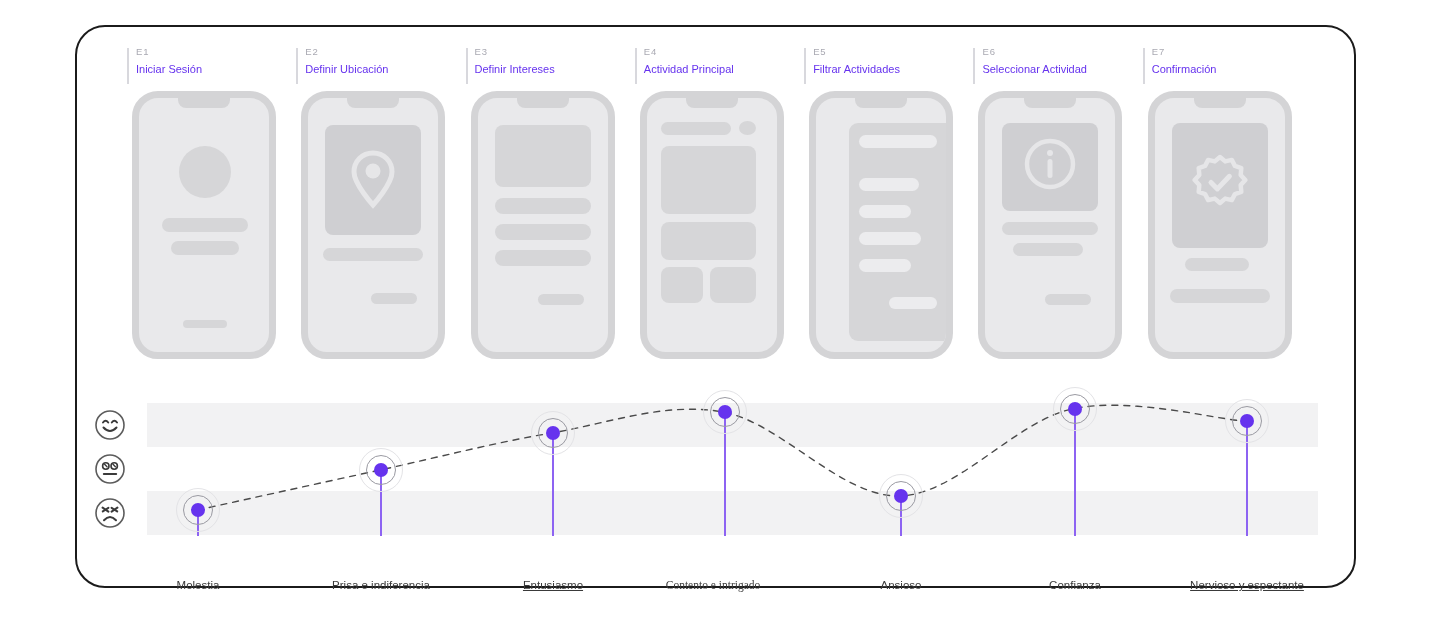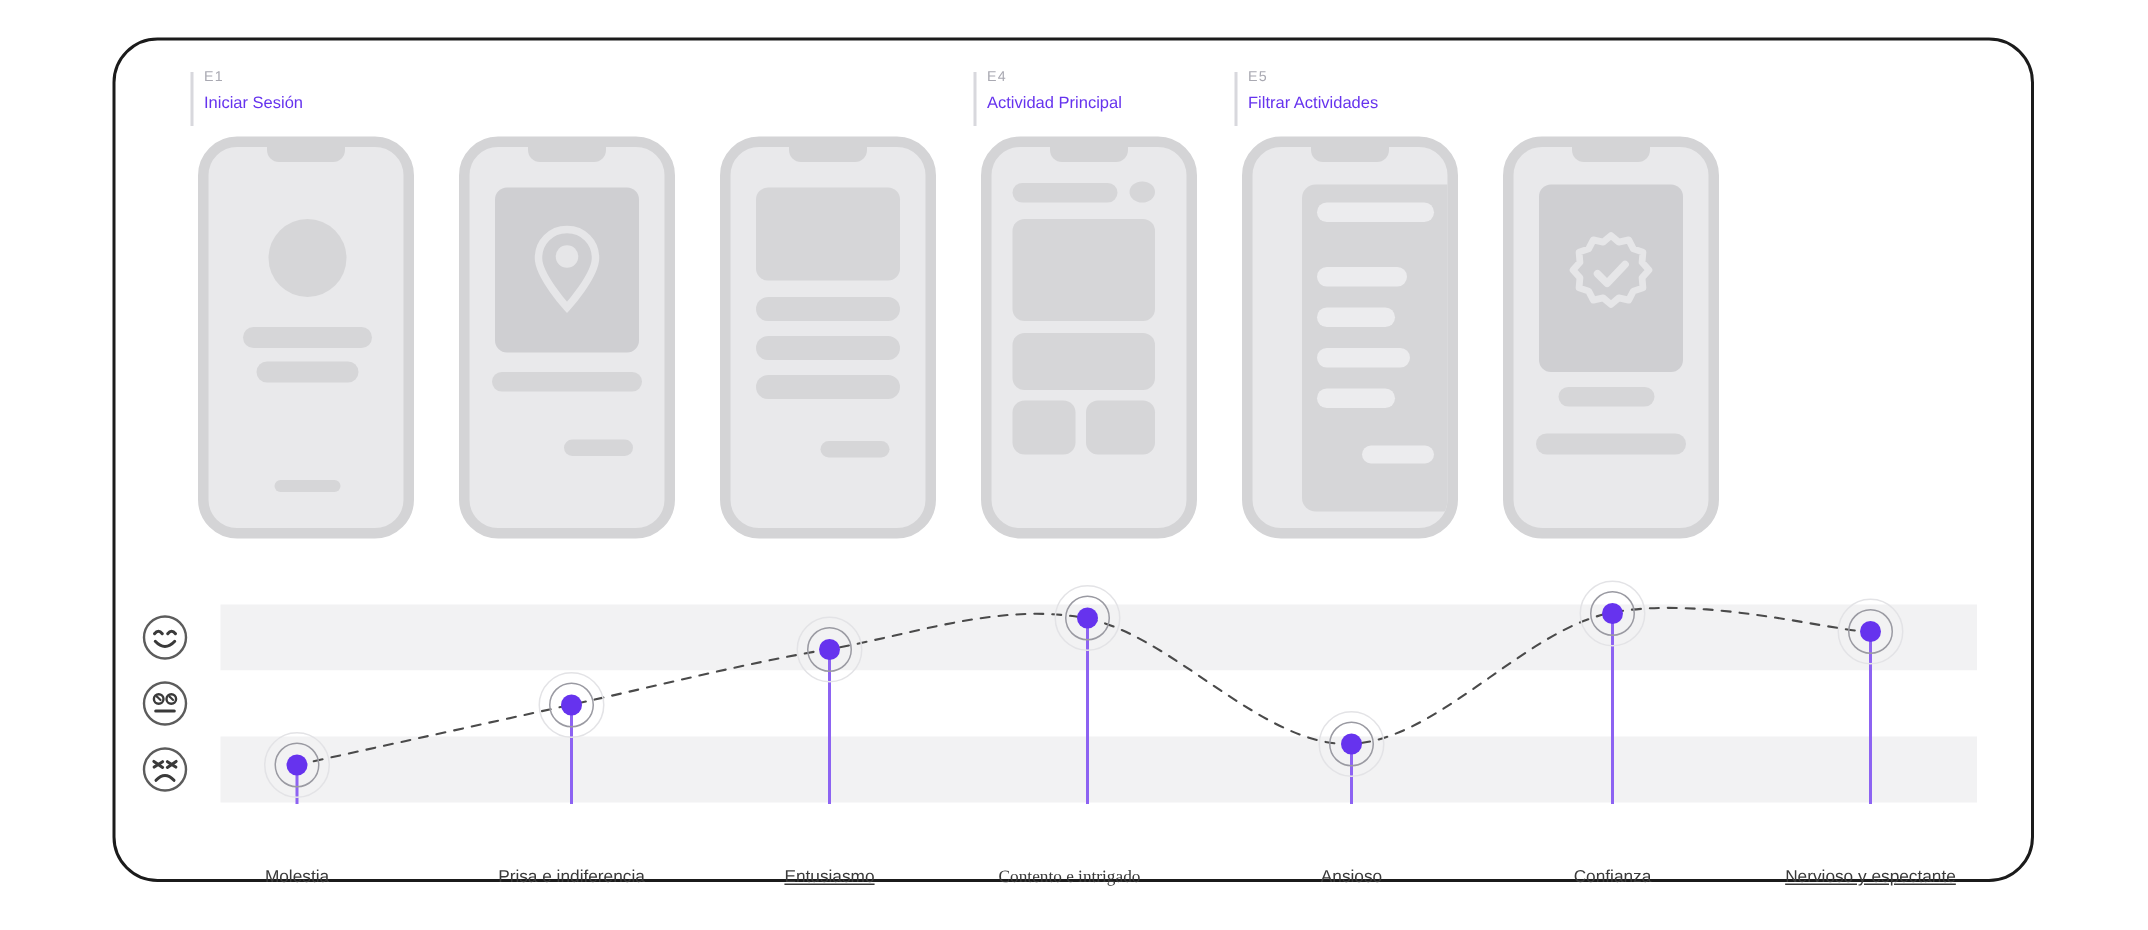--- a/index.html
+++ b/index.html
@@ -178,35 +178,43 @@
         <div class="ph-screen">
           <div class="blk circ" style="left:40px;top:48px;width:52px;height:52px;"></div>
           <div class="blk rpill" style="left:23px;top:120px;width:86px;height:14px;"></div>
           <div class="blk rpill" style="left:32px;top:143px;width:68px;height:14px;"></div>
           <div class="blk rpill" style="left:44px;top:222px;width:44px;height:8px;"></div>
         </div>
       </div>
     </div>
 
     <div class="phase">
+      <div class="phase-head">
+        <div class="phase-code">E2</div>
+        <div class="phase-title">Definir Ubicación</div>
+      </div>
       <div class="phone">
         <div class="notch"></div>
         <div class="ph-screen">
           <div class="blk r8" style="left:17px;top:27px;width:96px;height:110px;background:#cfcfd2;"></div>
           <svg style="position:absolute;left:43px;top:49px;" width="44" height="66" viewBox="0 0 44 66">
             <path d="M22 6 C11 6 3 14.5 3 25 C3 37 22 58 22 58 C22 58 41 37 41 25 C41 14.5 33 6 22 6 Z" fill="none" stroke="#e6e6e8" stroke-width="5"></path>
             <circle cx="22" cy="24" r="7.5" fill="#e6e6e8"></circle>
           </svg>
           <div class="blk rpill" style="left:15px;top:150px;width:100px;height:13px;"></div>
           <div class="blk rpill" style="left:63px;top:195px;width:46px;height:11px;"></div>
         </div>
       </div>
     </div>
 
     <div class="phase">
+      <div class="phase-head">
+        <div class="phase-code">E3</div>
+        <div class="phase-title">Definir Intereses</div>
+      </div>
       <div class="phone">
         <div class="notch"></div>
         <div class="ph-screen">
           <div class="blk r8" style="left:17px;top:27px;width:96px;height:62px;"></div>
           <div class="blk rpill" style="left:17px;top:100px;width:96px;height:16px;"></div>
           <div class="blk rpill" style="left:17px;top:126px;width:96px;height:16px;"></div>
           <div class="blk rpill" style="left:17px;top:152px;width:96px;height:16px;"></div>
           <div class="blk rpill" style="left:60px;top:196px;width:46px;height:11px;"></div>
         </div>
       </div>
@@ -242,22 +250,46 @@
           <div class="blk pale rpill" style="left:43px;top:37px;width:78px;height:13px;"></div>
           <div class="blk pale rpill" style="left:43px;top:80px;width:60px;height:13px;"></div>
           <div class="blk pale rpill" style="left:43px;top:107px;width:52px;height:13px;"></div>
           <div class="blk pale rpill" style="left:43px;top:134px;width:62px;height:13px;"></div>
           <div class="blk pale rpill" style="left:43px;top:161px;width:52px;height:13px;"></div>
           <div class="blk pale rpill" style="left:73px;top:199px;width:48px;height:12px;"></div>
         </div>
       </div>
     </div>
 
-
-    <div class="phase">
+    <div class="phase">
+      <div class="phase-head">
+        <div class="phase-code">E6</div>
+        <div class="phase-title">Seleccionar Actividad</div>
+      </div>
+      <div class="phone">
+        <div class="notch"></div>
+        <div class="ph-screen">
+          <div class="blk r8" style="left:17px;top:25px;width:96px;height:88px;background:#cfcfd2;"></div>
+          <svg style="position:absolute;left:38px;top:39px;" width="54" height="54" viewBox="0 0 54 54">
+            <circle cx="27" cy="27" r="23" fill="none" stroke="#e6e6e8" stroke-width="4.5"></circle>
+            <circle cx="27" cy="16" r="3" fill="#e6e6e8"></circle>
+            <rect x="24.5" y="22" width="5" height="19" rx="2.5" fill="#e6e6e8"></rect>
+          </svg>
+          <div class="blk rpill" style="left:17px;top:124px;width:96px;height:13px;"></div>
+          <div class="blk rpill" style="left:28px;top:145px;width:70px;height:13px;"></div>
+          <div class="blk rpill" style="left:60px;top:196px;width:46px;height:11px;"></div>
+        </div>
+      </div>
+    </div>
+
+    <div class="phase">
+      <div class="phase-head">
+        <div class="phase-code">E7</div>
+        <div class="phase-title">Confirmación</div>
+      </div>
       <div class="phone">
         <div class="notch"></div>
         <div class="ph-screen">
           <div class="blk r8" style="left:17px;top:25px;width:96px;height:125px;background:#cfcfd2;"></div>
           <svg style="position:absolute;left:37px;top:56px;" width="56" height="56" viewBox="0 0 56 56">
             <path d="M28 3 l5.2 4.4 6.6 -1.5 3.1 6.0 6.4 2.2 -0.6 6.8 4.6 5.1 -4.6 5.1 0.6 6.8 -6.4 2.2 -3.1 6.0 -6.6 -1.5 -5.2 4.4 -5.2 -4.4 -6.6 1.5 -3.1 -6.0 -6.4 -2.2 0.6 -6.8 -4.6 -5.1 4.6 -5.1 -0.6 -6.8 6.4 -2.2 3.1 -6.0 6.6 1.5 Z" fill="none" stroke="#e6e6e8" stroke-width="4.5" stroke-linejoin="round"></path>
             <path d="M19 28.5 l6.4 6.4 12 -12.6" fill="none" stroke="#e6e6e8" stroke-width="5" stroke-linecap="round" stroke-linejoin="round"></path>
           </svg>
           <div class="blk rpill" style="left:30px;top:160px;width:64px;height:13px;"></div>
           <div class="blk rpill" style="left:15px;top:191px;width:100px;height:14px;"></div>

